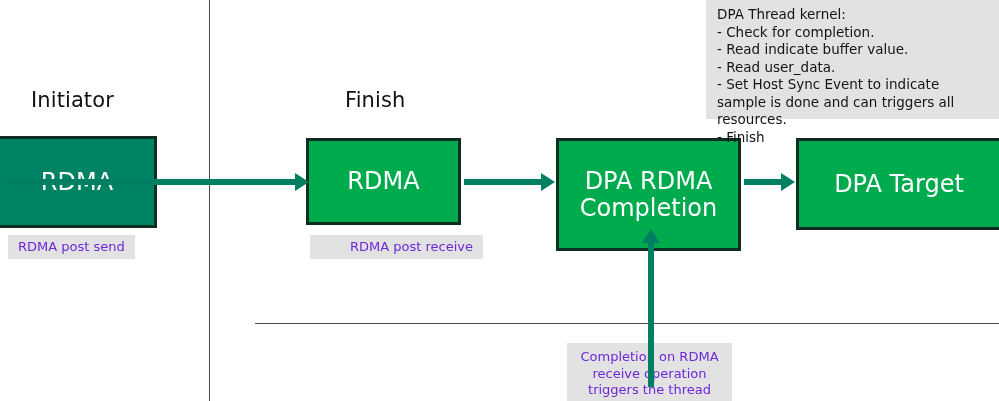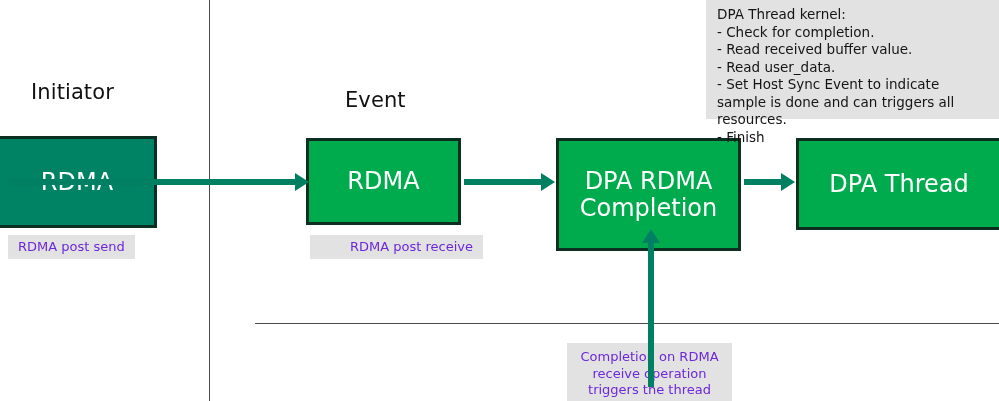--- a/index.html
+++ b/index.html
@@ -37,21 +37,21 @@
   }
 
   
   .col-title {
     position: absolute;
     font-size: 21px;
     color: #111111;
     white-space: nowrap;
     letter-spacing: 0.1px;
   }
-  #title-initiator { left: 31px;  top: 80px; }
+  #title-initiator { left: 31px;  top: 88px; }
   #title-target    { left: 345px; top: 88px; }
 
   
   .pbox {
     position: absolute;
     border: 3px solid #0d2f21;
     box-sizing: border-box;
     display: flex;
     flex-direction: column;
     align-items: center;
@@ -153,47 +153,47 @@
 </style>
 </head>
 <body>
 
 <div id="canvas">
 
   <div class="v-divider"></div>
   <div class="h-divider"></div>
 
   <div id="title-initiator" class="col-title">Initiator</div>
-  <div id="title-target" class="col-title">Event</div>
+  <div id="title-target" class="col-title">Finish</div>
 
   <div id="box-rdma-initiator" class="pbox">
     <div class="main">RDMA</div>
   </div>
 
   <div id="box-rdma-target" class="pbox">
     <div class="main">RDMA</div>
   </div>
 
   <div id="box-dpa-completion" class="pbox">
     <div class="main">DPA RDMA</div>
     <div class="main">Completion</div>
   </div>
 
   <div id="box-dpa-thread" class="pbox">
-    <div class="main">DPA Thread</div>
+    <div class="main">DPA Target</div>
   </div>
 
   <div id="chip-post-send" class="chip">RDMA post send</div>
   <div id="chip-post-receive" class="chip">RDMA post receive</div>
   <div id="chip-trigger" class="chip">Completion on RDMA receive operation triggers the thread</div>
 
   <div id="kernel-note">
     <div class="kline">DPA Thread kernel:</div>
     <div class="kline">- Check for completion.</div>
-    <div class="kline">- Read received buffer value.</div>
+    <div class="kline">- Read indicate buffer value.</div>
     <div class="kline">- Read user_data.</div>
     <div class="kline">- Set Host Sync Event to indicate sample is done and can triggers all resources.</div>
     <div class="kline">- Finish</div>
   </div>
 
   <div id="arrow-1" class="arrow-h"></div>
   <div id="arrow-2" class="arrow-h"></div>
   <div id="arrow-3" class="arrow-h"></div>
   <div id="arrow-4" class="arrow-v"></div>
 

